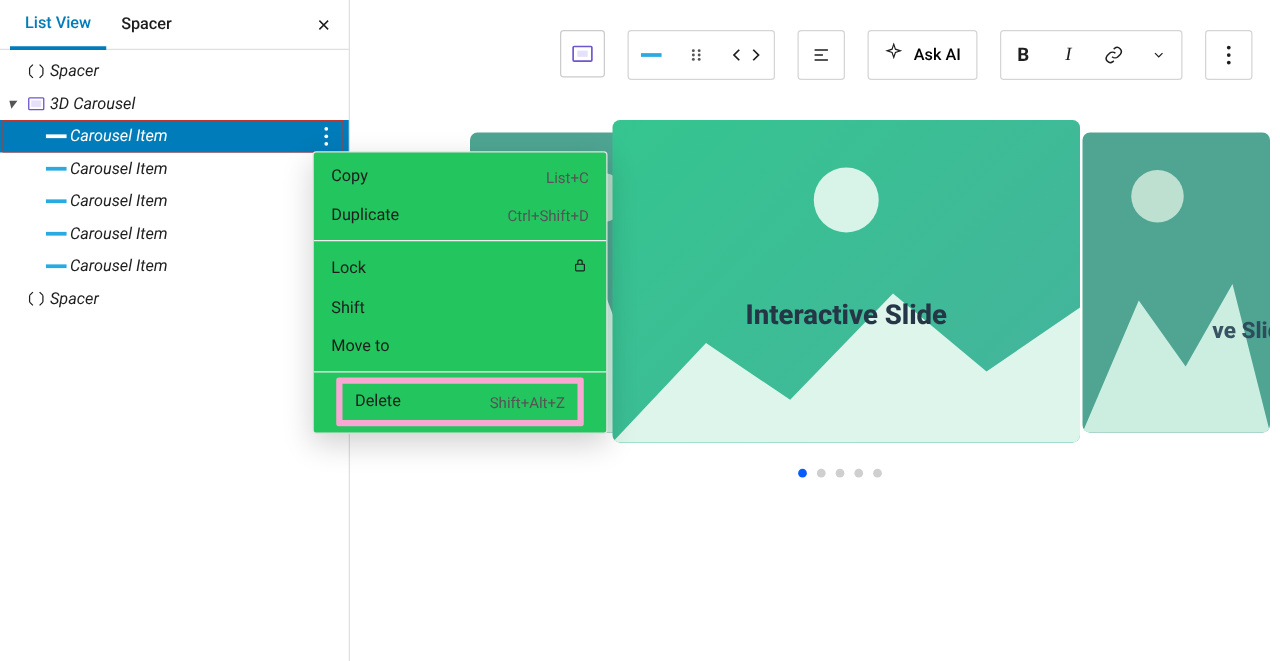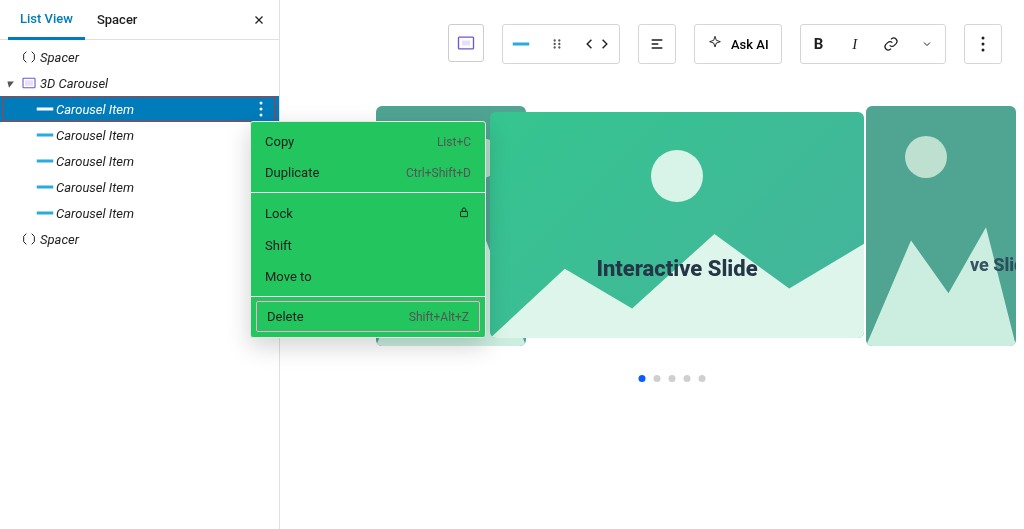--- a/index.html
+++ b/index.html
@@ -18,34 +18,34 @@
 .tree-item .lbl { flex: 1; }
 .tree-item.selected { background: #007cba; color: #fff; }
 .tree-item.selected .lbl { color: #fff; }
 .tree-item .dots { width: 24px; height: 24px; display: flex; align-items: center; justify-content: center; }
 .hl-row { position: absolute; border: 1px solid #c1362f; pointer-events: none; }
 
 .ctx-menu { position: absolute; left: 250px; top: 121px; width: 236px; background: #22c55e; border: 1px solid #e4e4e4; border-radius: 3px; box-shadow: 0 8px 24px rgba(0,0,0,0.18); padding: 4px 0; z-index: 50; }
 .ctx-item { display: flex; justify-content: space-between; align-items: center; padding: 8px 14px; font-size: 13px; color: #1e1e1e; cursor: pointer; }
 .ctx-item .sc { color: #555; font-size: 12px; }
 .ctx-sep { height: 1px; background: #eee; margin: 4px 0; }
-.ctx-hl { border: 1px solid #f9a8d4; margin: 1px 5px; border-radius: 2px; }
+.ctx-hl { border: 5px solid #f9a8d4; margin: 1px 18px; border-radius: 2px; }
 
 .canvas { position: absolute; left: 280px; top: 0; right: 0; bottom: 0; background: #fff; }
 
 .toolbar { position: absolute; left: 168px; top: 24px; display: flex; gap: 18px; }
 .tgroup { display: inline-flex; height: 40px; border: 1px solid #d5d5d5; border-radius: 3px; background: #fff; align-items: center; }
 .tbtn { width: 36px; height: 38px; display: inline-flex; align-items: center; justify-content: center; cursor: pointer; color: #1e1e1e; }
 .tbtn.block-type { color: #6e56cf; border:1px solid #ccc; border-radius:3px; }
 .tbtn svg { pointer-events: none; }
 .ask-ai { padding: 0 12px; display: inline-flex; height: 38px; align-items: center; gap: 8px; font-size: 13px; font-weight: 500; cursor: pointer; }
 
 .carousel-area { position: absolute; left: 48px; top: 96px; width: 688px; height: 280px; }
 .slide { position: absolute; border-radius: 6px; overflow: hidden; display: flex; align-items: center; justify-content: center; }
-.slide-main { left: 162px; top: 16px; width: 374px; height: 226px; background: linear-gradient(135deg, #35c58f 0%, #45b39d 100%); z-index: 2; }
+.slide-main { left: 162px; top: 0; width: 374px; height: 258px; background: linear-gradient(135deg, #35c58f 0%, #45b39d 100%); z-index: 2; }
 .slide-bg { height: 240px; background: #4fa592; z-index: 1; top: 10px; }
 .slide-bg.l { left: 48px; width: 150px; }
 .slide-bg.r { right: 0; width: 150px; }
 .slide .mountain { position:absolute; bottom:0; left:0; width:100%; height:55%; }
 .slide .sun { position:absolute; top:38px; left:50%; transform:translateX(-50%); width:52px; height:52px; background:#d8f3e8; border-radius:50%; }
 .slide-title { position:absolute; font-size:22px; font-weight:800; color:#253646; z-index:3; }
 .slide-main .slide-title { top:144px; left:50%; transform:translateX(-50%); white-space:nowrap; }
 .slide-bg.r .slide-title { top:148px; right:-18px; font-size:18px; color:#294456; opacity:.9; }
 
 .pager-dots { position:absolute; left:50%; transform:translateX(-50%); bottom:-6px; display:flex; gap:8px; }

